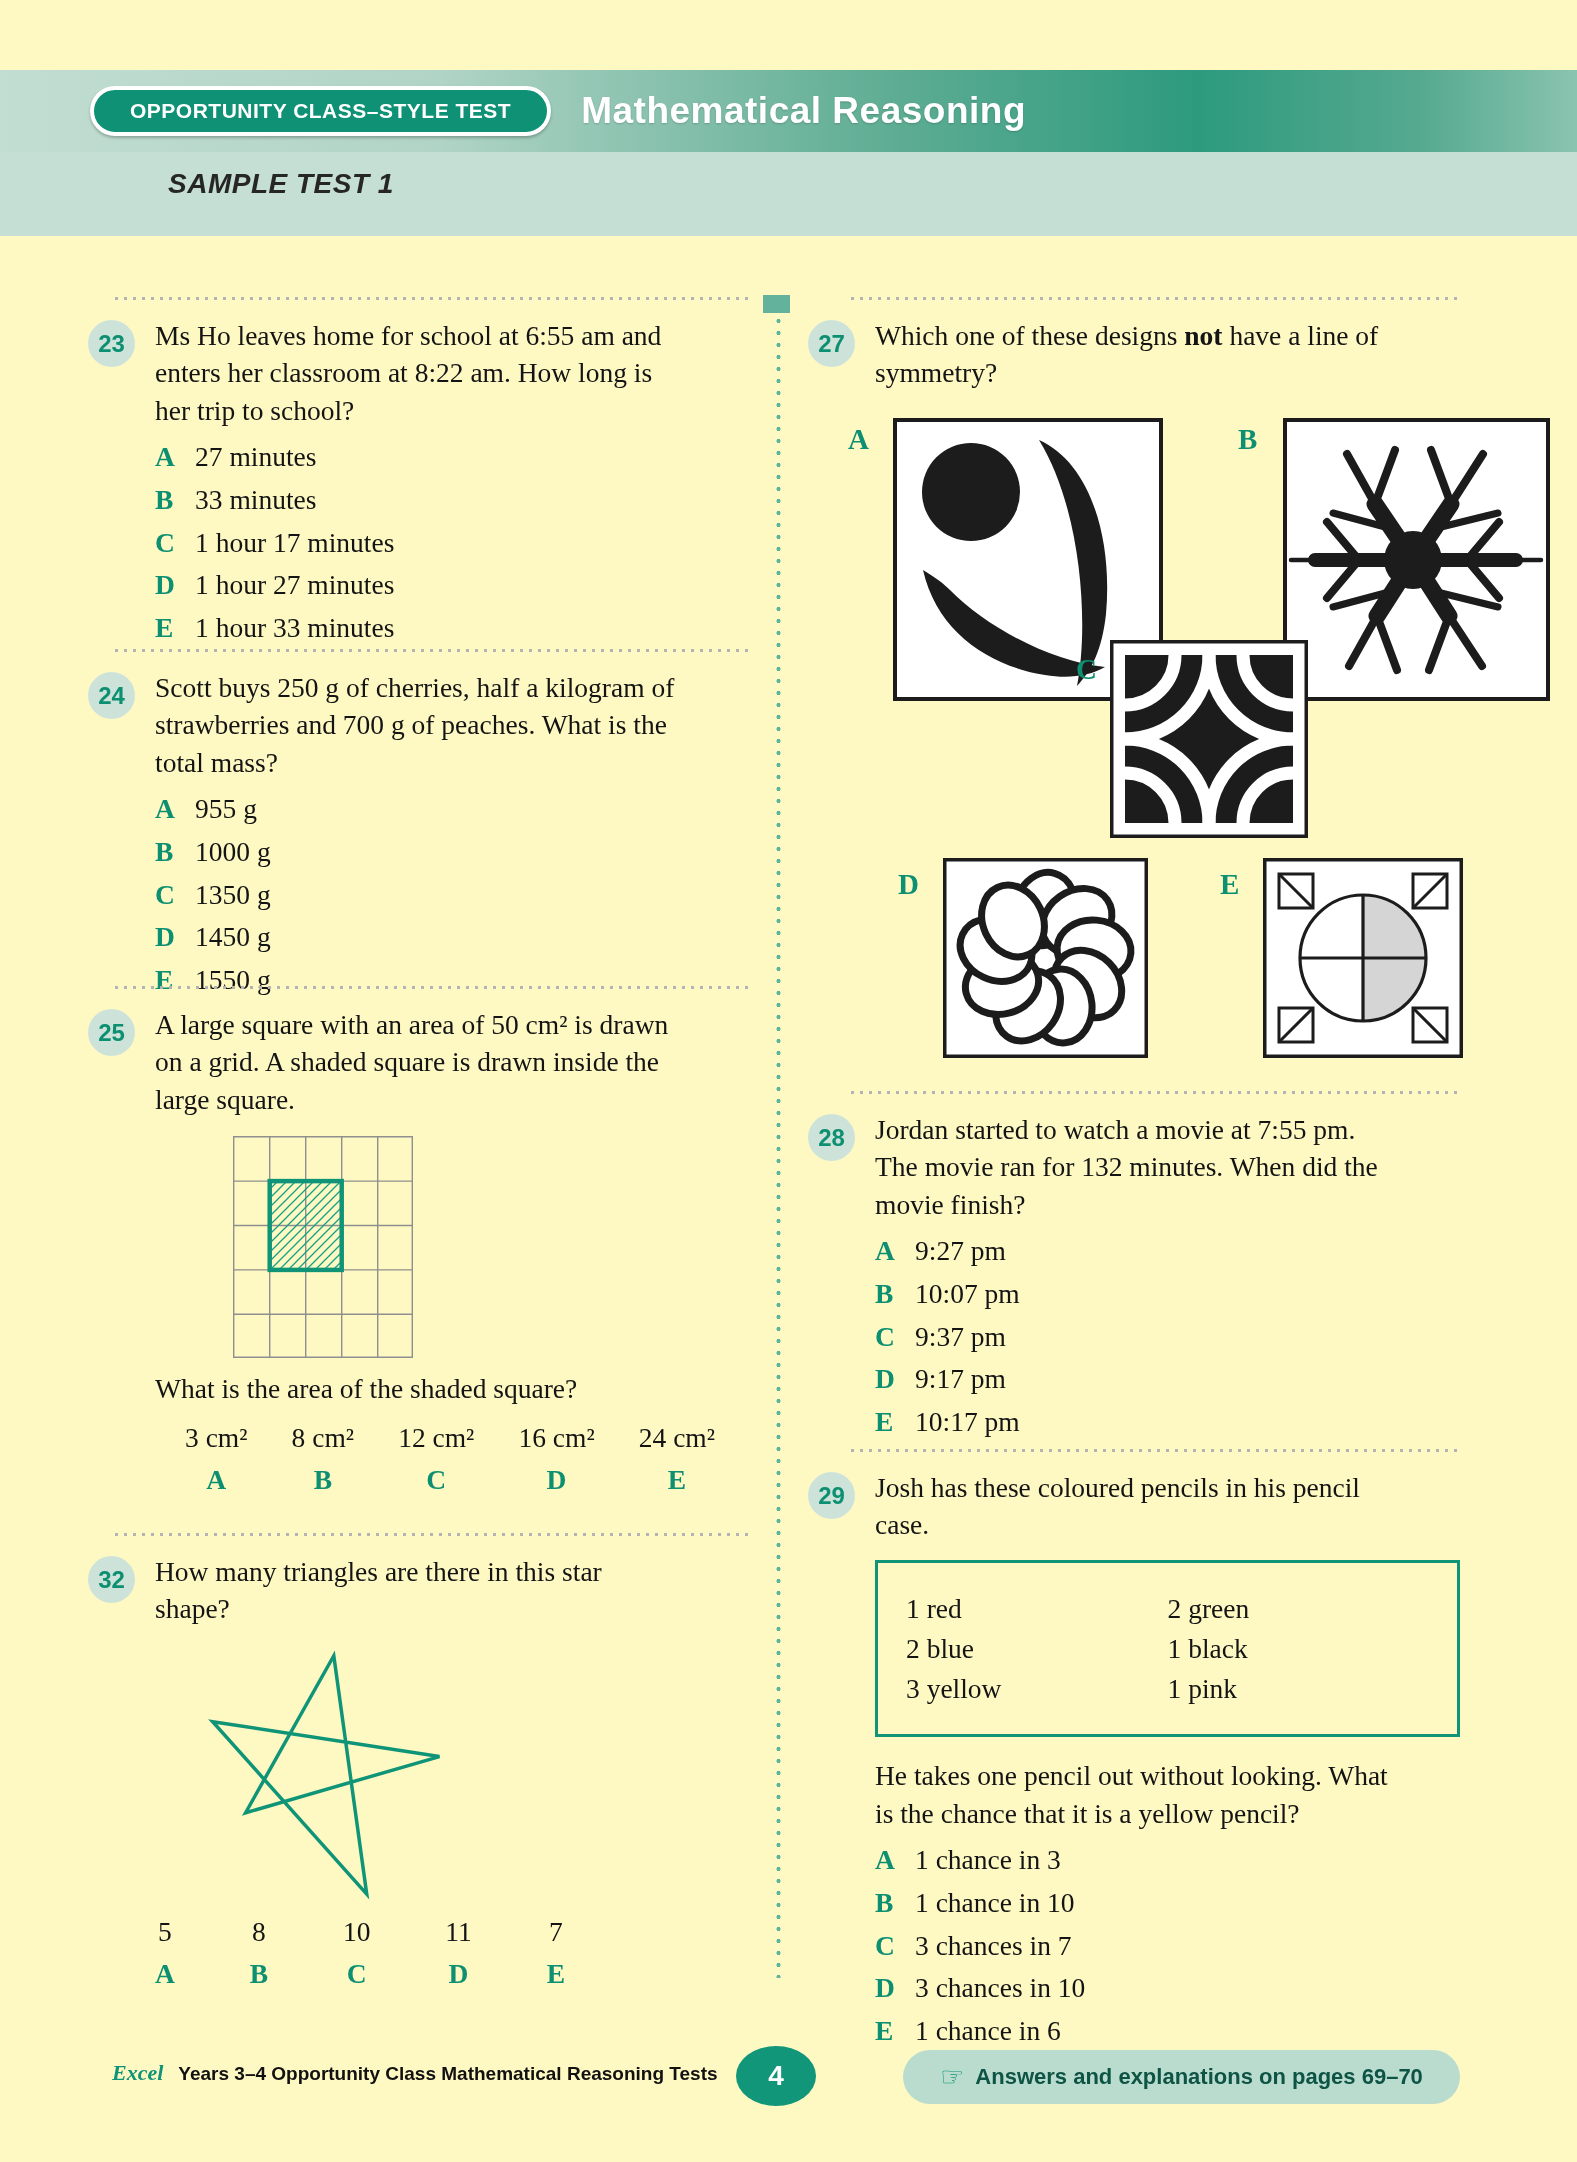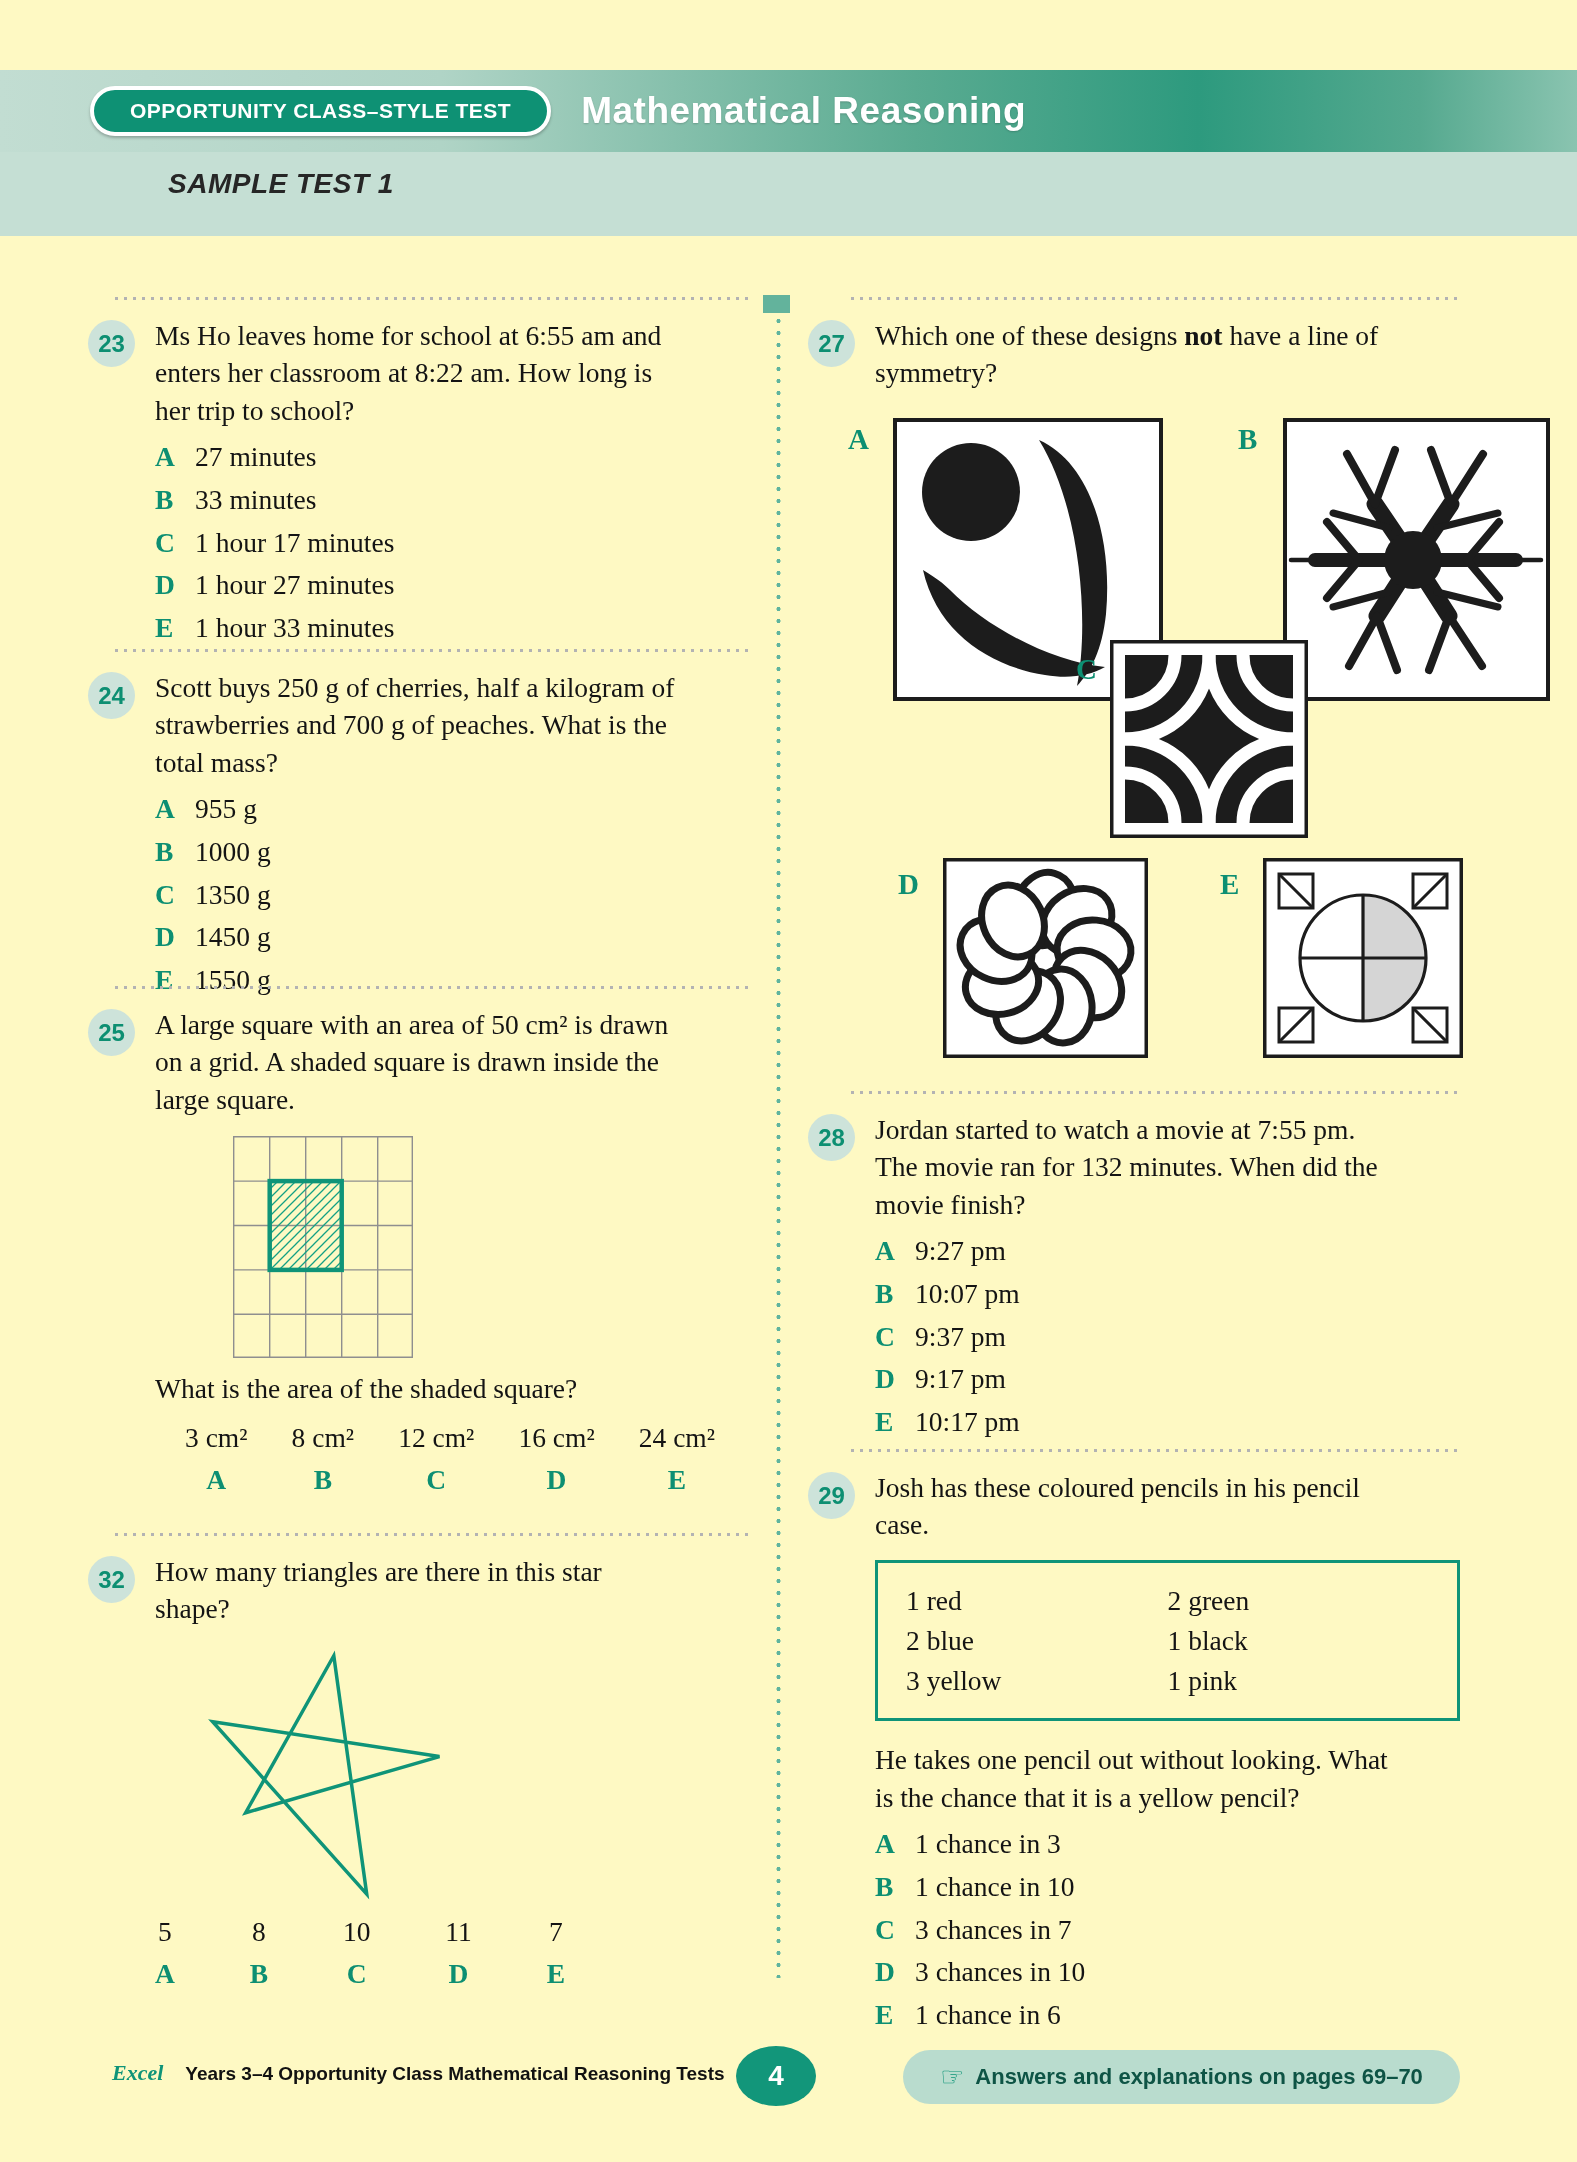--- a/index.html
+++ b/index.html
@@ -65,32 +65,32 @@
   .star-fig { margin:20px 0 8px 46px; display:block; }
   .figs { position:absolute; left:0; top:108px; width:695px; height:770px; }
   .figletter {
     position:absolute; font-size:29px; font-weight:bold; color:#0d8f72;
     font-family:"Liberation Serif", serif;
   }
   .figbox { position:absolute; background:#ffffff; }
   
   .pencilbox {
     border:3px solid #0f9478; width:585px; margin:16px 0 20px 0;
-    padding:18px 28px; display:flex; box-sizing:border-box;
+    padding:26px 28px; display:flex; box-sizing:border-box;
   }
   .pcol { flex:1; }
   .pcol div { font-size:27.5px; line-height:1.45; }
   
   .footer-left {
     position:absolute; left:112px; top:2060px; white-space:nowrap;
     font-family:"Liberation Sans", sans-serif; font-size:19px; font-weight:bold; color:#111111;
   }
   .excel {
     font-family:"Liberation Serif", serif; font-style:italic; font-weight:bold;
-    font-size:22px; color:#0f9478; margin-right:22px;
+    font-size:22px; color:#0f9478; margin-right:15px;
   }
   .page-oval {
     position:absolute; left:736px; top:2046px; width:80px; height:60px; border-radius:50%;
     background:#12967a; color:#ffffff; display:flex; align-items:center; justify-content:center;
     font-family:"Liberation Sans", sans-serif; font-weight:bold; font-size:28px;
   }
   .answers-pill {
     position:absolute; left:903px; top:2050px; width:557px; height:54px; border-radius:27px;
     background:#b9dcce; display:flex; align-items:center; justify-content:center; gap:11px;
   }

